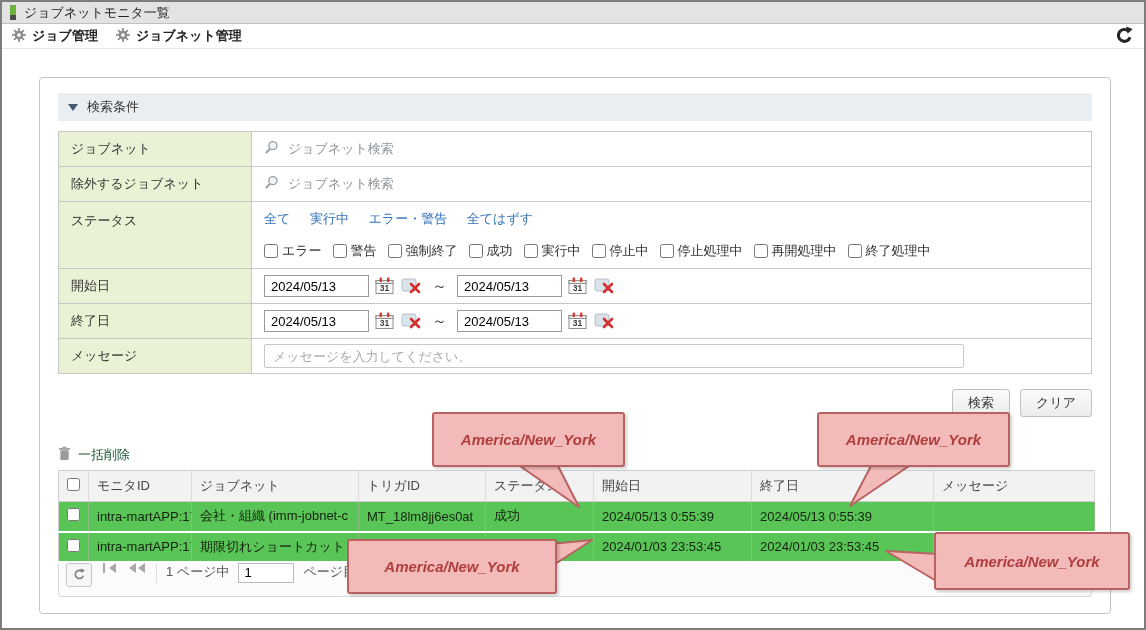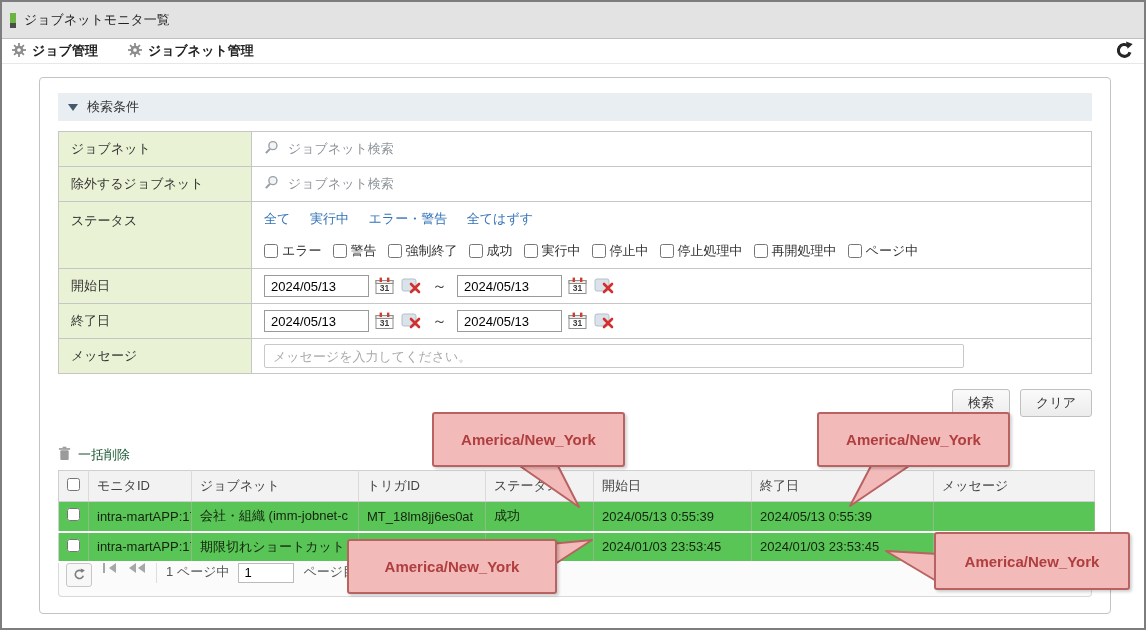--- a/index.html
+++ b/index.html
@@ -3,28 +3,28 @@
 <meta charset="utf-8">
 <style>
   * { box-sizing: border-box; margin: 0; padding: 0; }
   html,body { width:1146px; height:630px; }
   body {
     font-family: "Liberation Sans", "DejaVu Sans", sans-serif;
     font-size: 13px; color:#333; background:#fff;
     border:2px solid #7d7d7d; position:relative; overflow:hidden;
   }
   
-  .titlebar { height:37px; background:#e3e3e3; border-bottom:1px solid #bfbfbf;
+  .titlebar { height:22px; background:#e3e3e3; border-bottom:1px solid #bfbfbf;
     display:flex; align-items:center; padding-left:8px; gap:8px; }
   .title-ic { width:6px; height:15px;
     background:linear-gradient(#6db33f 0 10px, #4b4b4b 10px 100%); }
   .title-txt { color:#222; }
   
   .navbar { height:25px; background:#fff; border-bottom:1px solid #e7e7e7;
-    display:flex; align-items:center; padding:0 10px; gap:30px; position:relative; }
+    display:flex; align-items:center; padding:0 10px; gap:18px; position:relative; }
   .nav-item { display:flex; align-items:center; gap:6px; font-weight:bold; color:#222; cursor:pointer; }
   .refresh-top { position:absolute; right:10px; top:2px; cursor:pointer; }
   
   .panel { position:absolute; left:37px; top:75px; width:1072px; height:537px;
     border:1px solid #c3c3c3; border-radius:4px; background:#fff; padding:15px 18px; }
   
   .search-head { height:28px; background:#e9eef2; display:flex; align-items:center;
     padding-left:10px; gap:9px; cursor:pointer; }
   .tri-down { width:0; height:0; border-left:5px solid transparent;
     border-right:5px solid transparent; border-top:7px solid #44586e; }
@@ -73,21 +73,21 @@
   .tri-r { width:0;height:0;border-top:5px solid transparent;border-bottom:5px solid transparent;
     border-left:7px solid #a7a7a7; display:inline-block; }
   .pg-bar { width:2px; height:10px; background:#a7a7a7; display:inline-block; margin-right:2px; }
   .pg-grp { display:inline-flex; align-items:center; gap:2px; cursor:pointer; padding:0 2px; }
   .pg-txt { color:#555; }
   input.pg-in { width:56px; height:20px; border:1px solid #bbb; padding:2px 5px; font-size:13px;
     font-family:"Liberation Sans",sans-serif; }
   
   .bubble { position:absolute; background:#f3baba; border:2px solid #b96262; border-radius:3px;
     color:#b03e3e; font-weight:bold; font-size:15px; display:flex; align-items:center;
-    justify-content:center; z-index:31; box-shadow:2px 2px 3px rgba(0,0,0,0.18); }
+    justify-content:center; z-index:31; box-shadow:2px 2px 3px rgba(0,0,0,0.18);font-style:italic; }
   .tail { position:absolute; z-index:30; }
 </style>
 </head>
 <body>
 
 <div class="titlebar">
   <span class="title-ic"></span>
   <span class="title-txt">ジョブネットモニタ一覧</span>
 </div>
 
@@ -204,21 +204,21 @@
           <label class="cb">
                 <input type="checkbox" style="">
                 <span>停止処理中</span>
               </label>
           <label class="cb">
                 <input type="checkbox" style="">
                 <span>再開処理中</span>
               </label>
           <label class="cb">
                 <input type="checkbox" style="">
-                <span>ページ中</span>
+                <span>終了処理中</span>
               </label>
         </div>
       </td>
     </tr>
     <tr>
       <td class="lbl">開始日</td>
       <td class="val">
         <div class="dtgrp">
           <input class="date" value="2024/05/13" style="">
           <span class="icobtn">

